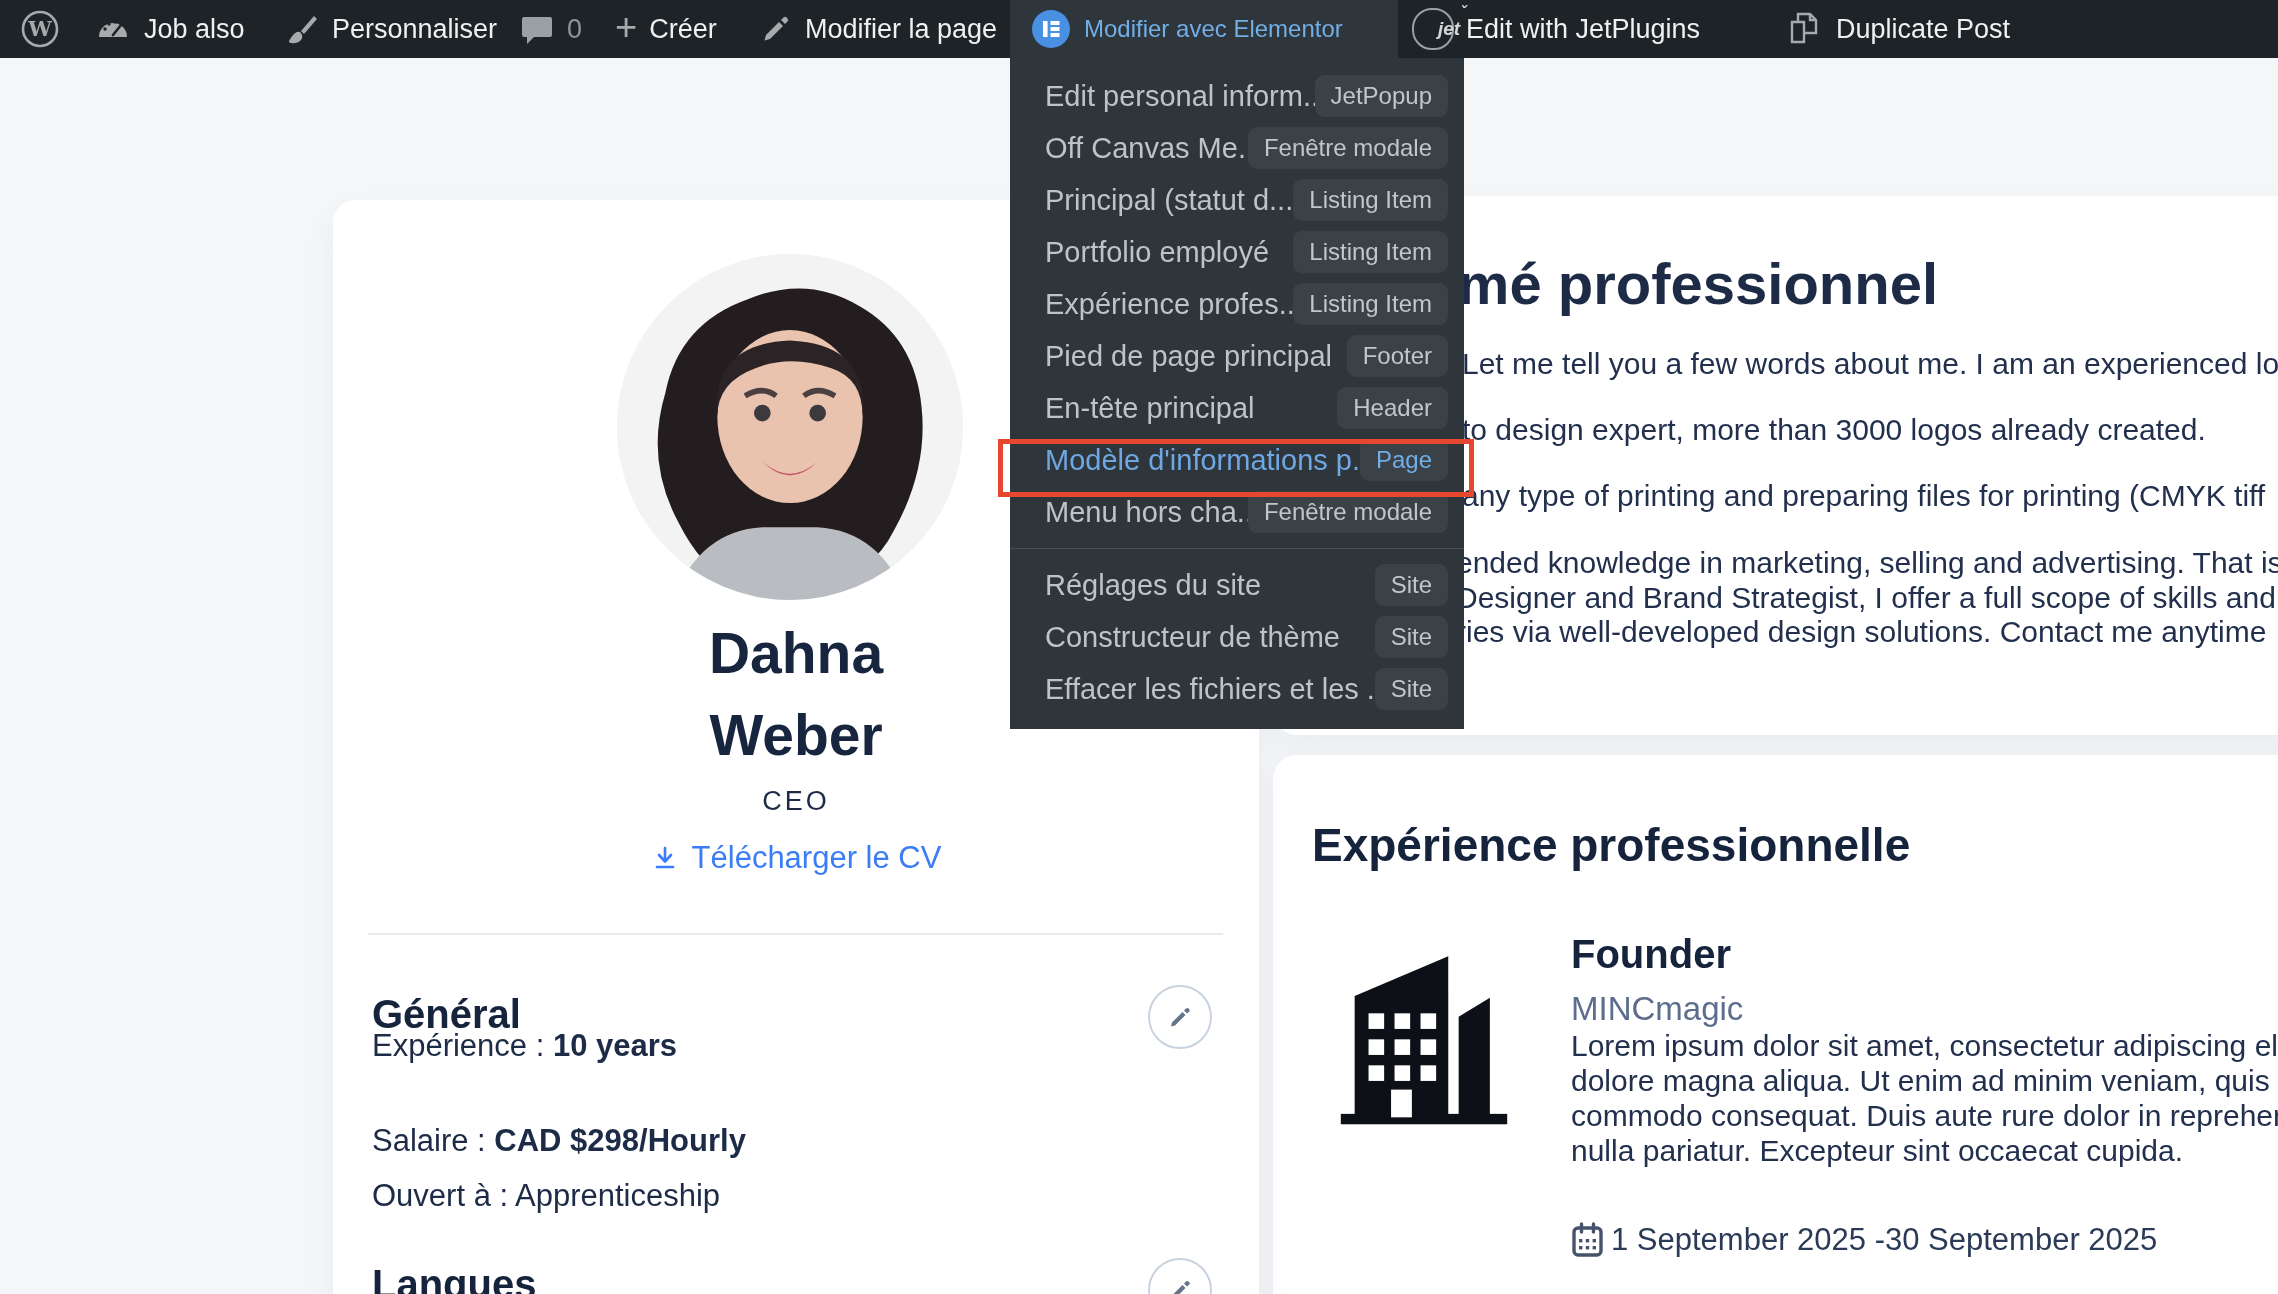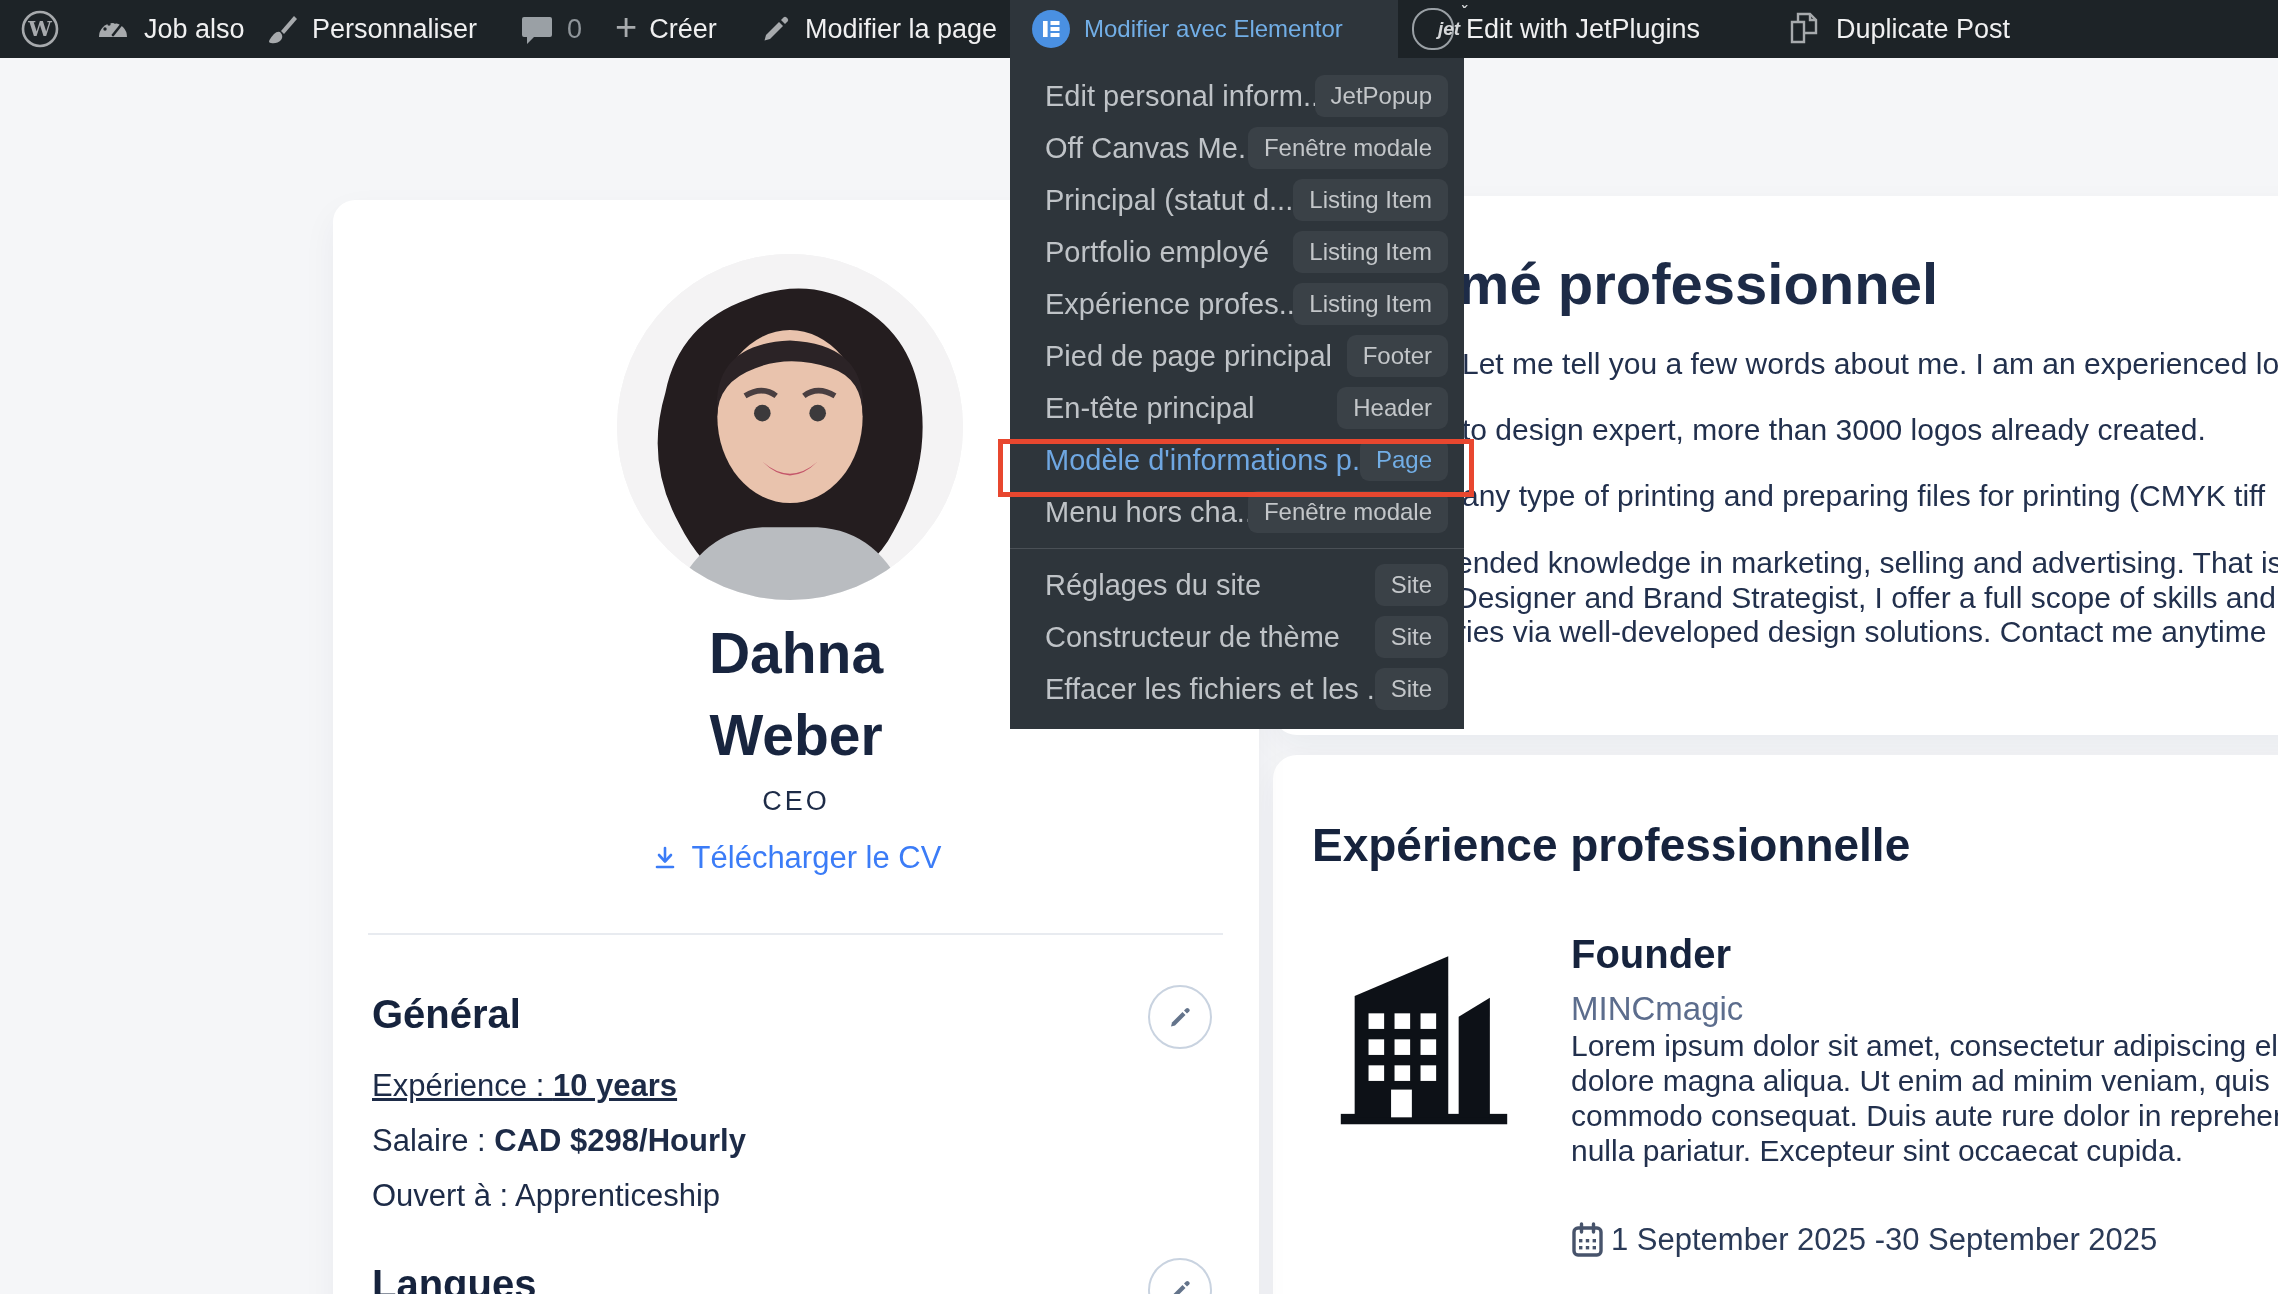--- a/index.html
+++ b/index.html
@@ -164,21 +164,21 @@
   </div>
   <div class="pdivider"></div>
 
   <div class="ptitle" style="top:992px;">Général</div>
   <div class="editbtn" style="left:1148px;top:985px;">
     <svg width="28" height="28" viewBox="0 0 28 28">
       <path d="M6 19.5 L16.5 9 L19.5 12 L9 22.5 L5 23.5 Z" fill="#64748b"></path>
       <path d="M18 7.5 L20 5.5 Q21.3 4.3 22.6 5.5 L23.2 6.1 Q24.4 7.4 23.2 8.6 L21 10.5 Z" fill="#64748b"></path>
     </svg>
   </div>
-  <div class="prow" style="top:1068px;text-decoration:underline;"><span>Expérience : </span><b>10 years</b></div>
+  <div class="prow" style="top:1028px;"><span>Expérience : </span><b>10 years</b></div>
   <div class="prow" style="top:1123px;"><span>Salaire : </span><b>CAD $298/Hourly</b></div>
   <div class="prow" style="top:1178px;"><span>Ouvert à : </span><span>Apprenticeship</span></div>
 
   <div class="ptitle" style="top:1262px;">Langues</div>
   <div class="editbtn" style="left:1148px;top:1258px;">
     <svg width="28" height="28" viewBox="0 0 28 28">
       <path d="M6 19.5 L16.5 9 L19.5 12 L9 22.5 L5 23.5 Z" fill="#64748b"></path>
       <path d="M18 7.5 L20 5.5 Q21.3 4.3 22.6 5.5 L23.2 6.1 Q24.4 7.4 23.2 8.6 L21 10.5 Z" fill="#64748b"></path>
     </svg>
   </div>
@@ -197,21 +197,21 @@
         <svg width="38" height="38" viewBox="0 0 38 38">
           <path d="M5 27 a14 14 0 0 1 28 0 z" fill="#a7aaad"></path>
           <line x1="19" y1="25" x2="27" y2="15" stroke="#1d2327" stroke-width="2.6" stroke-linecap="round"></line>
           <circle cx="11" cy="19" r="1.7" fill="#1d2327"></circle>
           <circle cx="15" cy="14" r="1.7" fill="#1d2327"></circle>
           <circle cx="21" cy="12" r="1.7" fill="#1d2327"></circle>
         </svg>
       </span>
       <span>Job also</span>
     </div>
-    <div class="abgroup" style="left:264px;">
+    <div class="abgroup" style="left:284px;">
       <span class="ic">
         <svg width="36" height="36" viewBox="0 0 36 36">
           <path d="M17 20 L30 5 L33 8 L20 23 Z" fill="#a7aaad"></path>
           <path d="M16 21 Q20 25 17 29 Q13 33 7 32 Q4 31.5 5.5 29 Q8 25 10 23 Q13 20 16 21 Z" fill="#a7aaad"></path>
         </svg>
       </span>
       <span>Personnaliser</span>
     </div>
     <div class="abgroup" style="left:519px;">
       <span class="ic">

